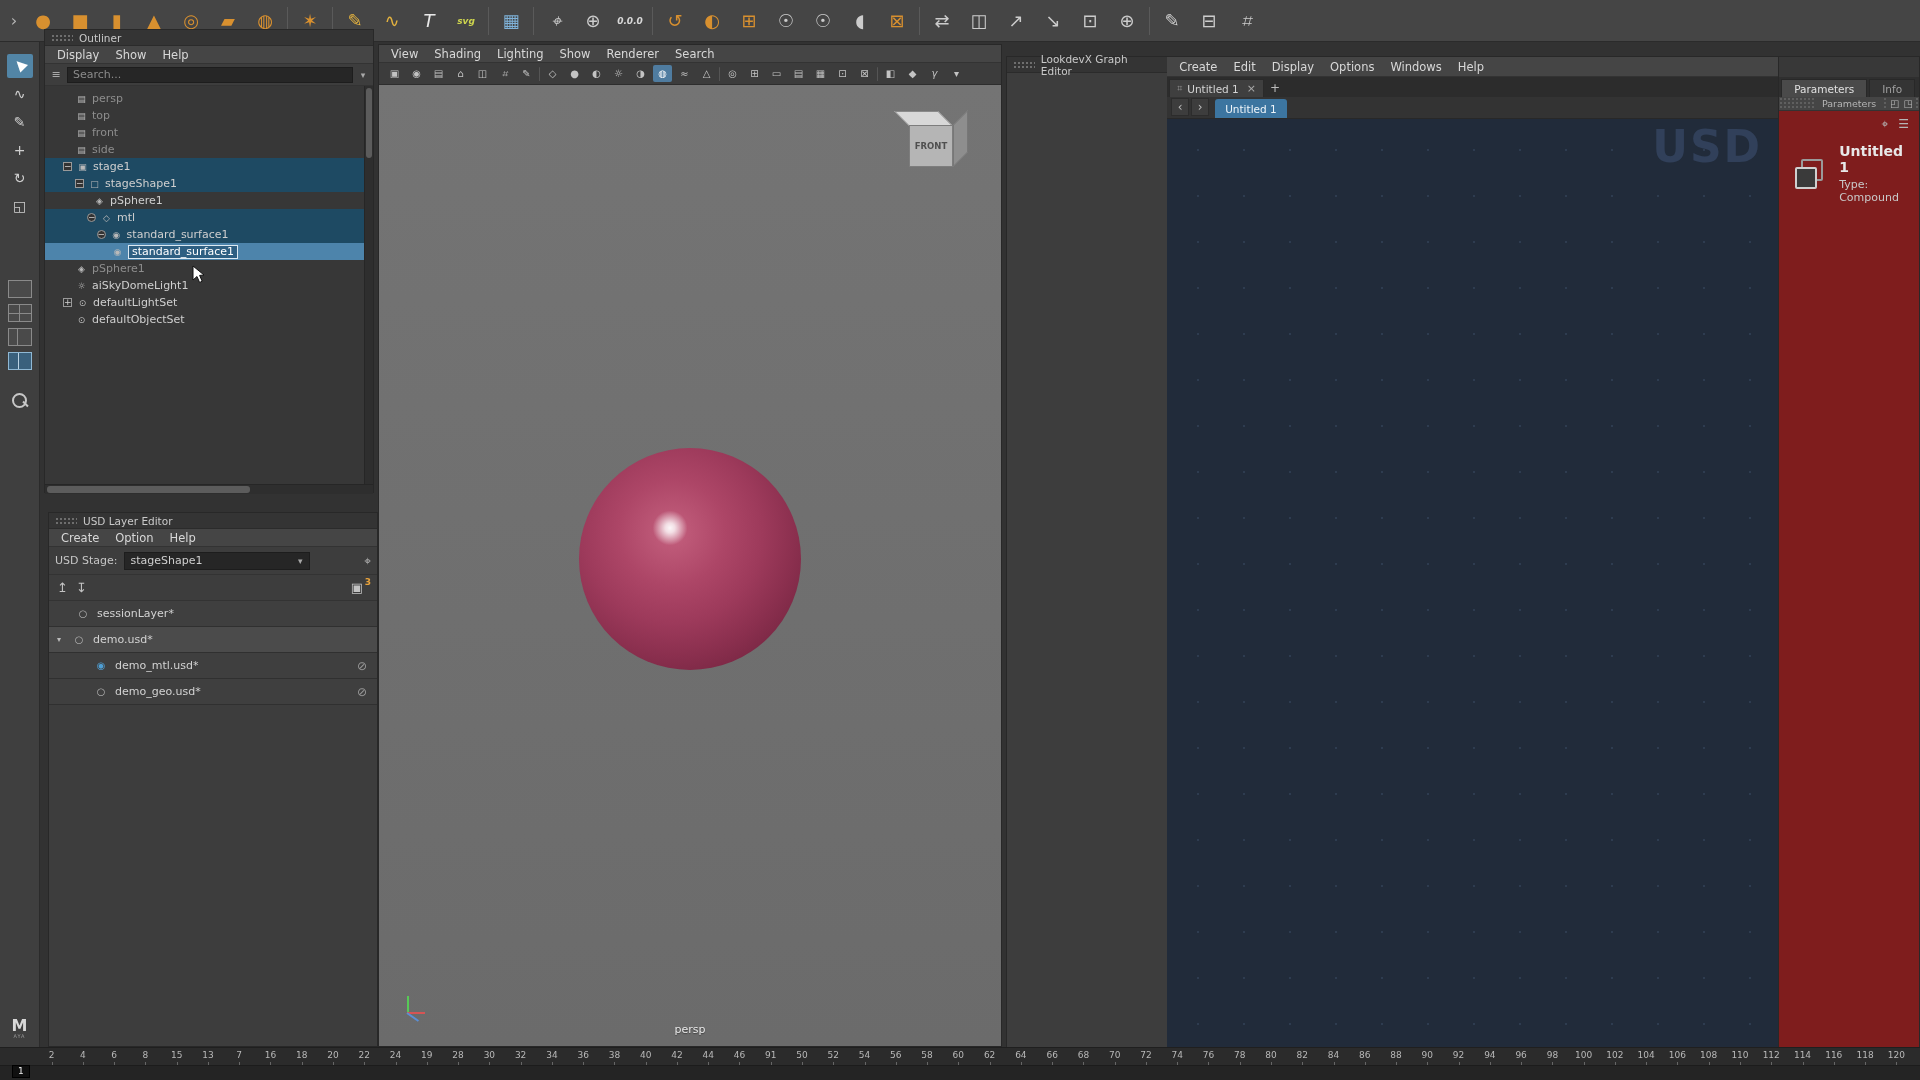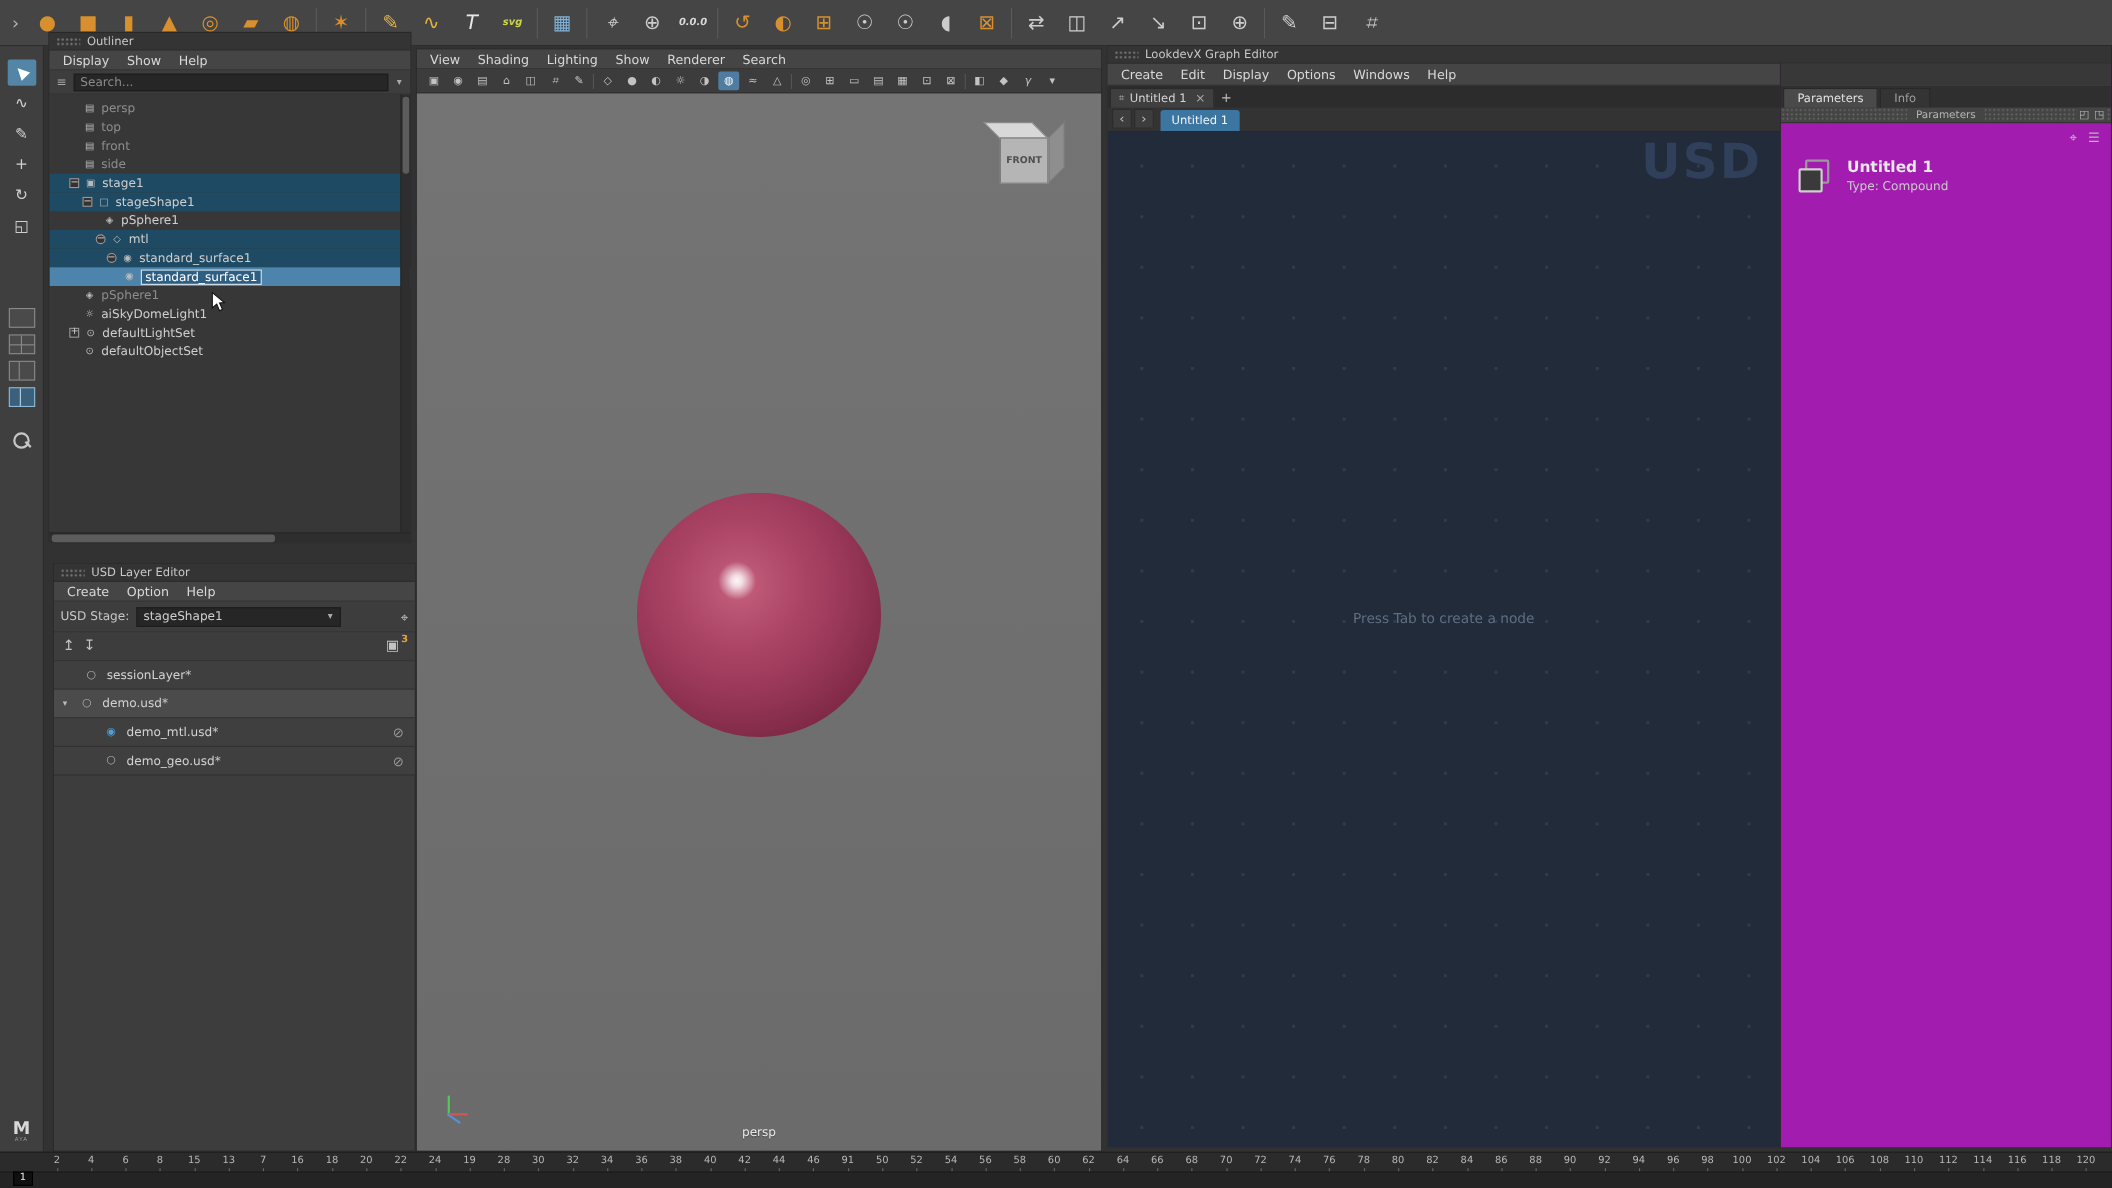--- a/index.html
+++ b/index.html
@@ -125,21 +125,21 @@
   .vc-front { position:absolute; left:0; bottom:0; width:44px; height:42px; background:#b5b5b5;
               border:1px solid #7d7d7d; color:#4f4f4f; font-size:8.5px; font-weight:bold;
               display:flex; align-items:center; justify-content:center; }
   .axis { position:absolute; left:18px; bottom:22px; width:34px; height:34px; }
   .axis .ay { position:absolute; left:10px; bottom:10px; width:2px; height:18px; background:#57c957; }
   .axis .ax { position:absolute; left:10px; bottom:10px; width:18px; height:2px; background:#d65454; }
   .axis .az { position:absolute; left:10px; bottom:10px; width:14px; height:2px; background:#5a8fd6;
               transform:rotate(35deg); transform-origin:0 50%; }
 
   
-  #lx-window { left:1006px; top:41px; width:914px; height:1003px; display:flex; flex-direction:column; }
+  #lx-window { left:1006px; top:56px; width:914px; height:1003px; display:flex; }
   .lx-body { flex:1; display:flex; min-height:0; }
   .lx-graph { width:612px; display:flex; flex-direction:column; border-right:1px solid #282828; background:#3a3a3a; }
   .lx-menubar { height:20px; }
   .lx-tabs { height:20px; background:#2c2c2c; display:flex; align-items:flex-end; padding:0 2px; gap:2px; }
   .lx-tab { height:18px; background:#3f3f3f; border:1px solid #2a2a2a; border-bottom:none;
             display:flex; align-items:center; gap:5px; padding:0 7px; font-size:10.5px; color:#d5d5d5; }
   .lx-tab .ticon { font-size:9px; color:#a9a9a9; }
   .lx-tab .tclose { font-size:11px; color:#a9a9a9; margin-left:3px; }
   .lx-addtab { width:18px; height:18px; display:flex; align-items:center; justify-content:center;
                color:#bdbdbd; font-size:12px; }
@@ -151,21 +151,21 @@
                color:#eef5fa; font-size:10.5px; display:flex; align-items:center; justify-content:center;
                padding:0 10px; margin-left:4px; }
   .lx-canvas { flex:1; position:relative; background:#212b3a;
                background-image:radial-gradient(#2e3c50 1.4px, transparent 1.5px);
                background-size:46px 46px; background-position:8px 8px; }
   .usd-watermark { position:absolute; top:2px; right:16px; font-size:44px; font-weight:bold;
                    color:#31405a; letter-spacing:2px; }
   .empty-hint { position:absolute; top:47%; left:0; right:0; text-align:center; font-size:12.5px; color:#5e6f82; }
 
   
-  .lx-params { flex:1; background:#a21caf; display:flex; flex-direction:column; }
+  .lx-params { flex:1; background:#7f1d1d; display:flex; flex-direction:column; }
   .p-spacer { height:20px; background:#383838; }
   .p-tabs { height:20px; background:#2f2f2f; display:flex; align-items:flex-end; padding-left:2px; gap:2px; }
   .p-tab { height:18px; padding:0 12px; background:#343434; color:#9f9f9f; font-size:10.5px;
            display:flex; align-items:center; border:1px solid #282828; border-bottom:none; }
   .p-tab.selected { background:#4a4a4a; color:#e0e0e0; }
   .p-drag { height:14px; background:#454545; display:flex; align-items:center; position:relative;
             background-image:radial-gradient(#5f5f5f 1px, transparent 1.1px); background-size:4px 4px;
             border-bottom:1px solid #333; }
   .p-drag .label { margin:0 auto; background:#454545; padding:0 8px; font-size:9.5px; color:#b5b5b5; }
   .p-drag .wicons { position:absolute; right:4px; top:0; bottom:0; display:flex; align-items:center; gap:4px;
@@ -634,21 +634,20 @@
           </span>
           <span class="lx-addtab">+</span>
         </div>
         <div class="lx-crumbs">
           <span class="nav-btn">‹</span>
           <span class="nav-btn">›</span>
           <span class="crumb-tab">Untitled 1</span>
         </div>
         <div class="lx-canvas">
           <div class="usd-watermark">USD</div>
-          <div class="empty-hint">Press Tab to create a node</div>
         </div>
       </div>
       <div class="lx-params">
         <div class="p-spacer"></div>
         <div class="p-tabs">
 
         <span class="p-tab selected">Parameters</span>
             <span class="p-tab">Info</span>
           </div>
         <div class="p-drag">

